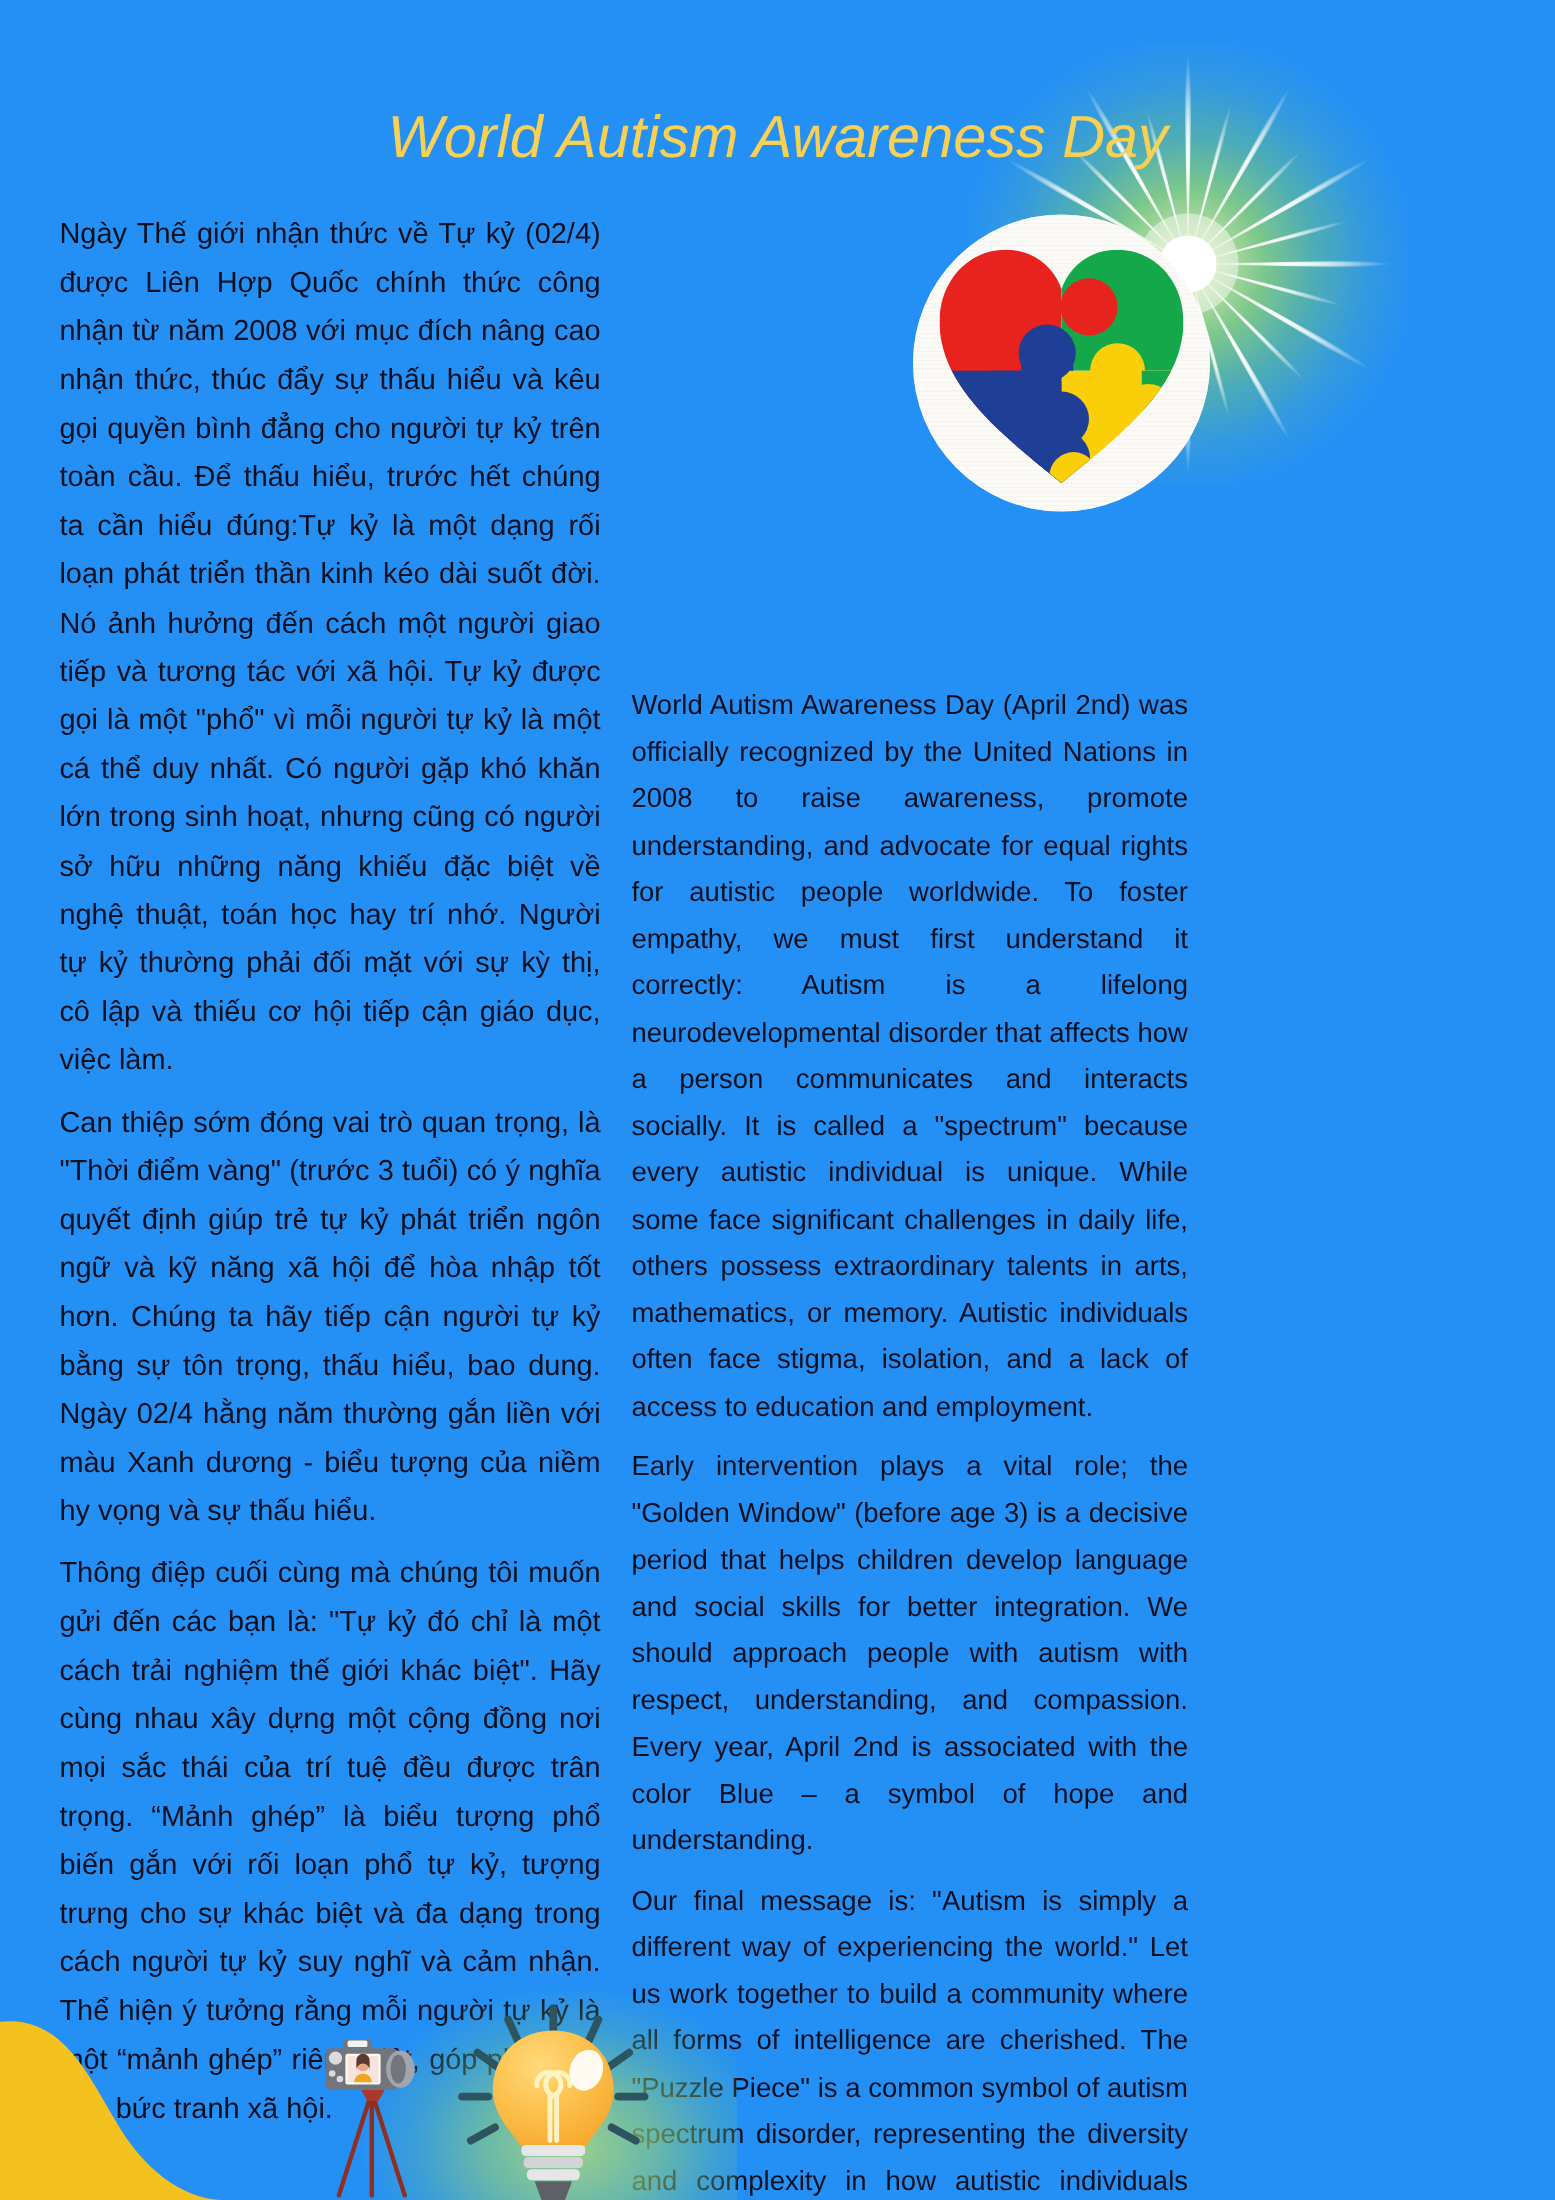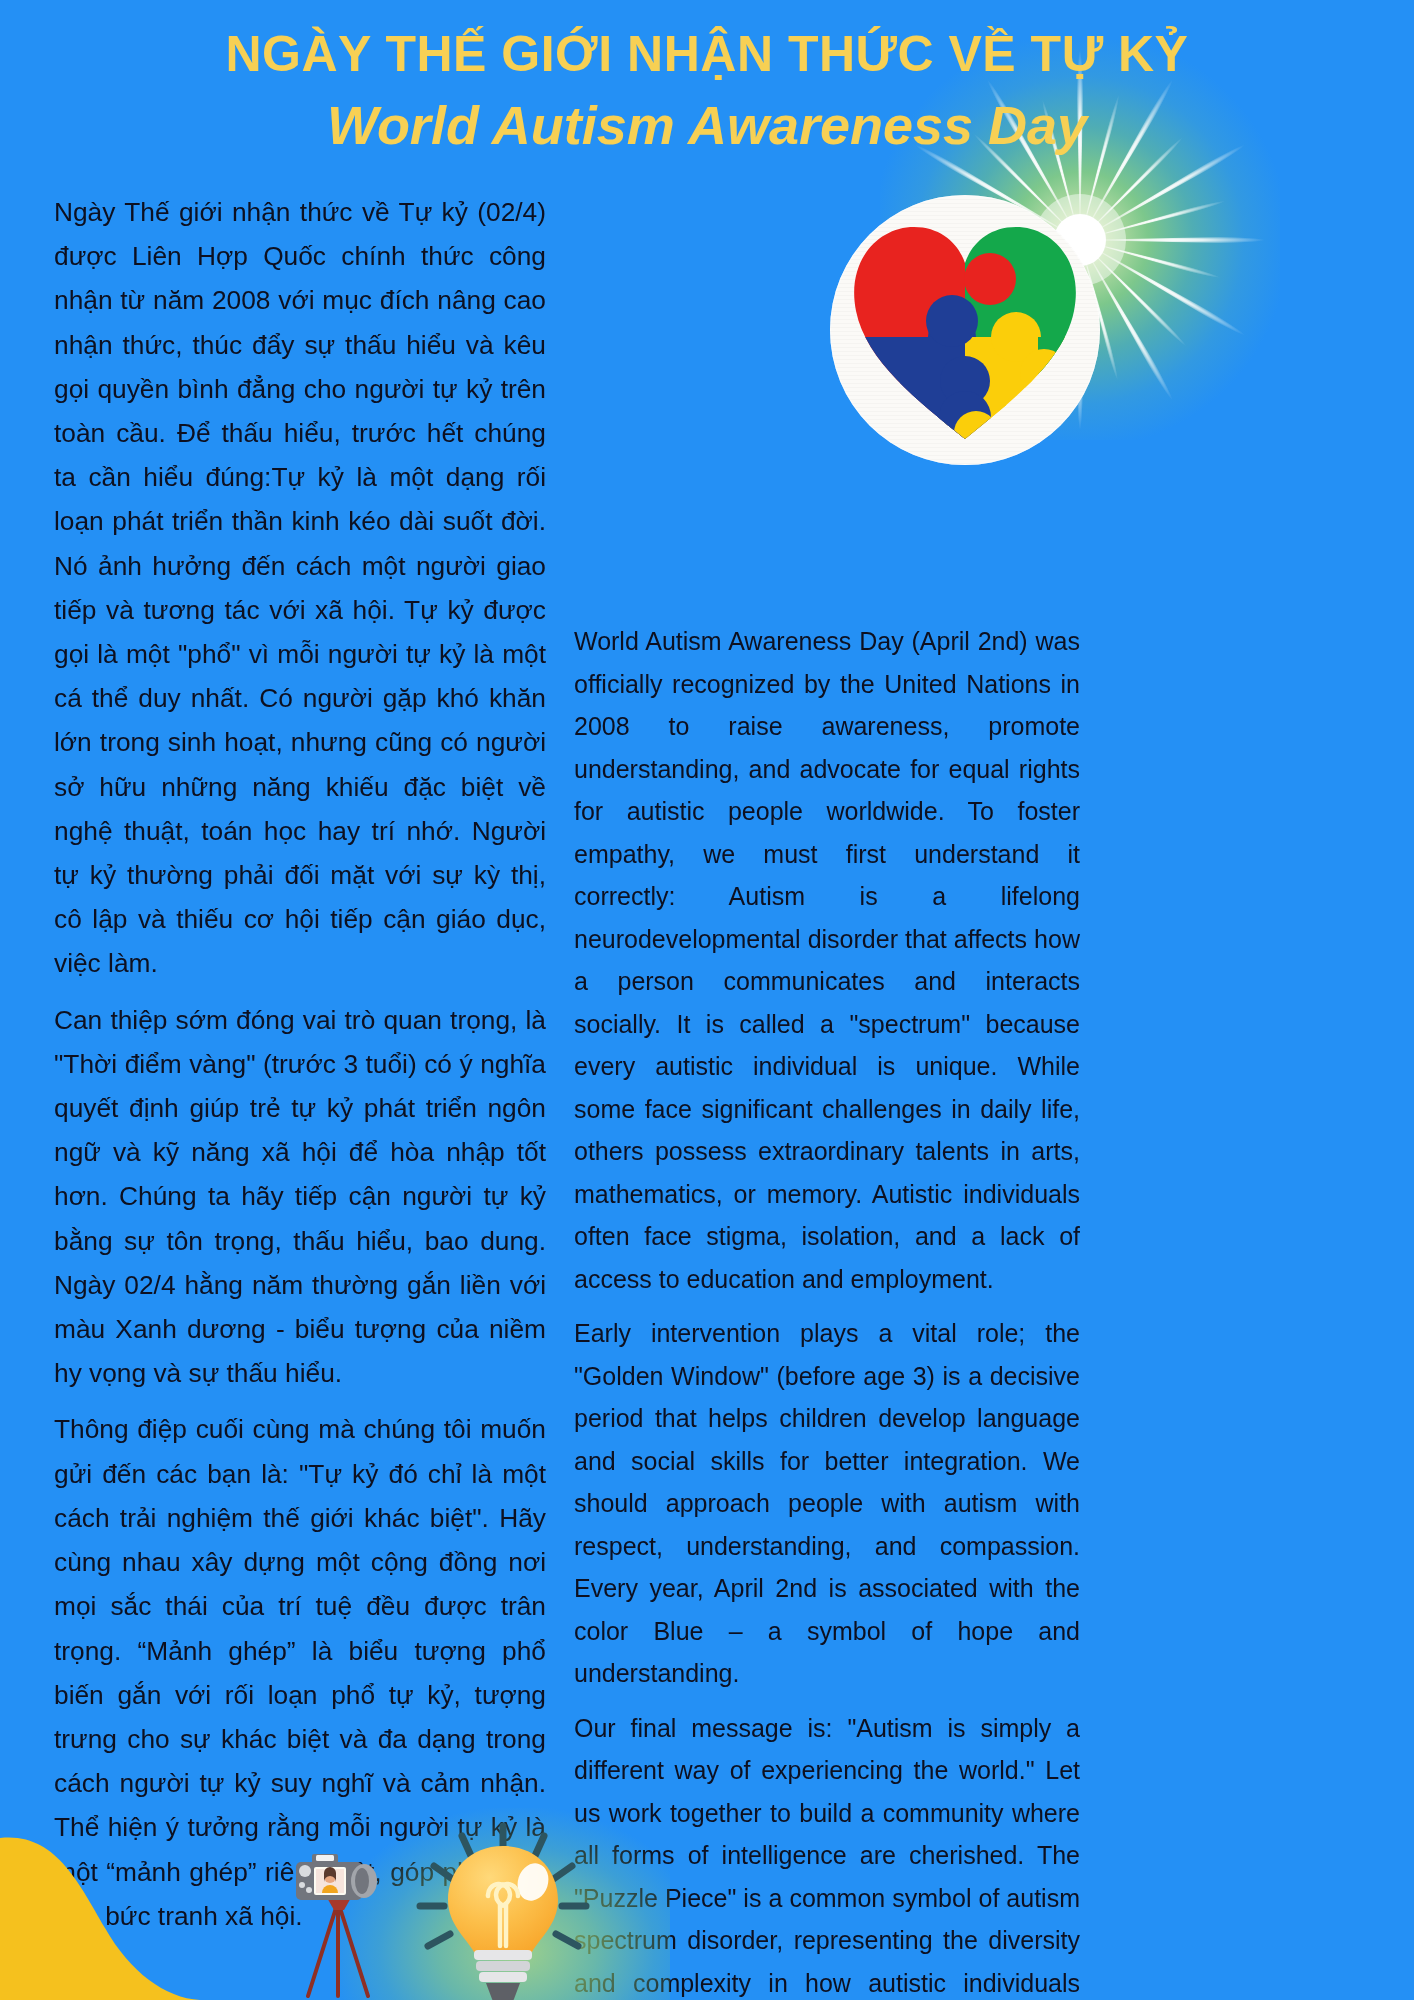--- a/index.html
+++ b/index.html
@@ -66,21 +66,21 @@
     font-weight:700;
     letter-spacing:0.5px;
     color:#f7d054;
     line-height:1.05;
     white-space:nowrap;
   }
   .title-sub{
     position:absolute;left:0;top:96px;width:1414px;
     text-align:center;
     font-size:54px;
-    font-weight:700;
+    font-weight:400;
     font-style:italic;
     color:#f7d054;
     line-height:1.1;
     white-space:nowrap;
   }
 
   
   .col-left{
     position:absolute;left:42px;top:178px;width:516px;
     color:#0d1020;
@@ -197,21 +197,20 @@
           <polygon points="0,0 -4,-185 4,-185"></polygon>
         </g>
       <g transform="rotate(345)">
           <polygon points="0,0 -3,-145 3,-145"></polygon>
         </g>
       <circle cx="0" cy="0" r="26" fill="#ffffff"></circle>
       <circle cx="0" cy="0" r="46" fill="#ffffff" opacity="0.45"></circle>
     </g>
   </svg>
 
-  <div class="title-main">NGÀY THẾ GIỚI NHẬN THỨC VỀ TỰ KỶ</div>
   <div class="title-sub">World Autism Awareness Day</div>
 
   <div class="logo-wrap">
     <div class="logo-circle"></div>
     <svg class="logo-heart" viewBox="0 0 234 222">
       <defs>
         <clipPath id="heartClip">
           <path d="M117 218
                    C 70 180, 18 140, 8 90
                    C -2 40, 30 6, 66 6

